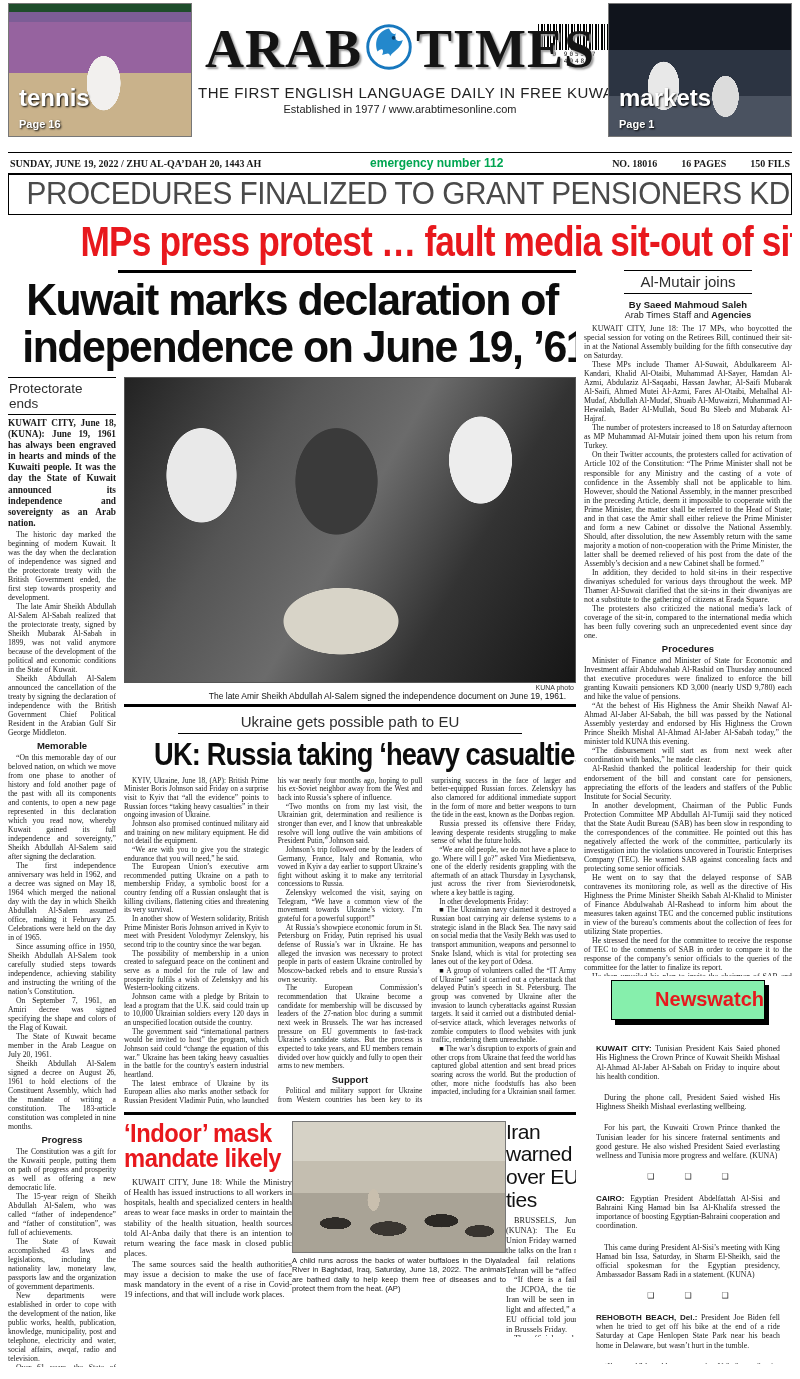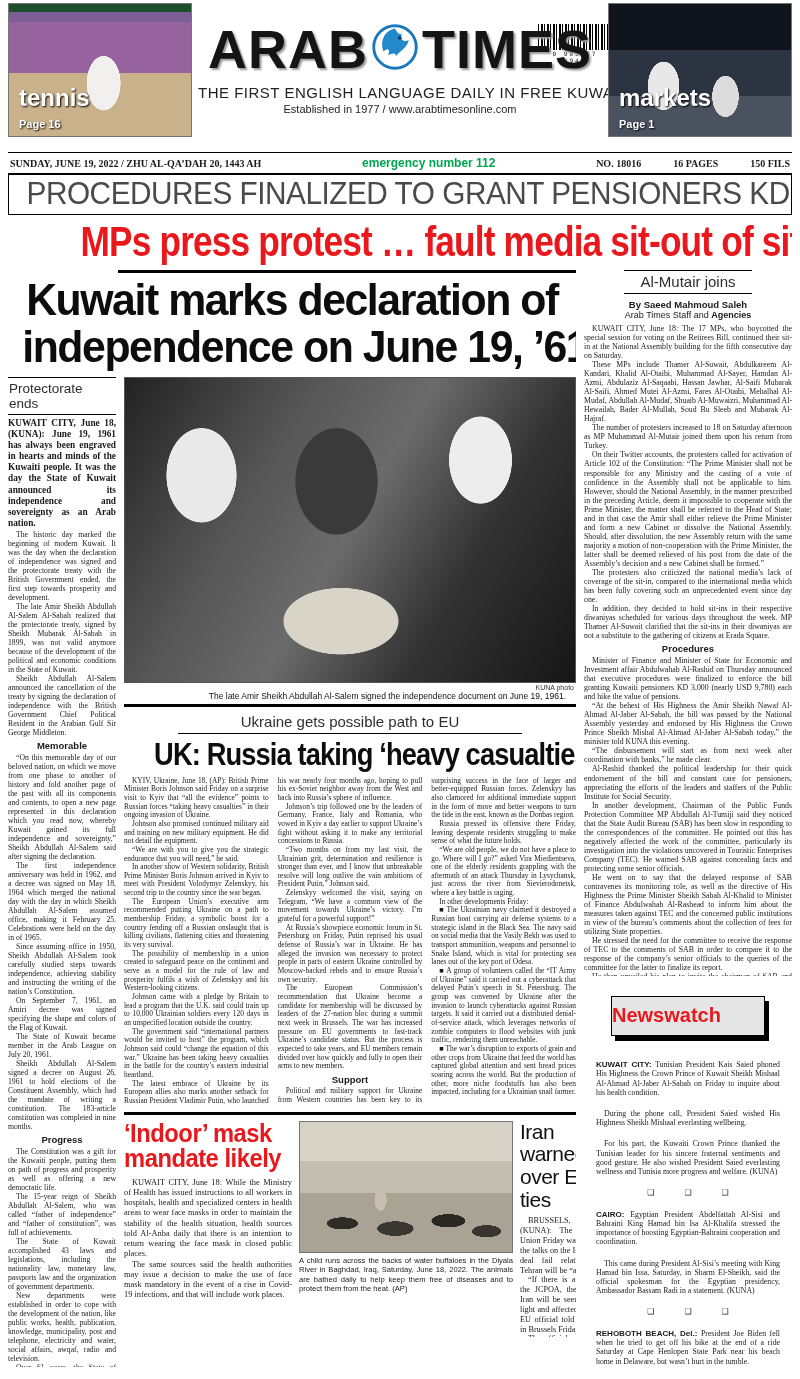--- a/index.html
+++ b/index.html
@@ -16,32 +16,32 @@
   .photo-markets{width:100%;height:100%;background:
     radial-gradient(ellipse 26px 40px at 30% 62%, #e8e8e8 0 60%, transparent 61%),
     radial-gradient(ellipse 22px 34px at 64% 70%, #dcdcdc 0 60%, transparent 61%),
     linear-gradient(180deg,#10141c 0 35%,#2c3442 35% 70%,#4a5260 70% 100%);}
   .corner-label{position:absolute;left:10px;bottom:24px;color:#fff;
     font:bold 24px "Liberation Sans",sans-serif;text-shadow:1px 1px 2px #000;}
   .corner-page{position:absolute;left:10px;bottom:6px;color:#fff;
     font:bold 11px "Liberation Sans",sans-serif;text-shadow:1px 1px 2px #000;}
   .logo-block{position:absolute;left:190px;right:190px;top:22px;text-align:center;}
   .logo-row{display:flex;align-items:center;justify-content:center;gap:4px;}
-  .logo-word{font-family:Liberation Sans, sans-serif;font-weight:bold;font-size:54px;
+  .logo-word{font-family:Liberation Serif, serif;font-weight:bold;font-size:54px;
     letter-spacing:1px;color:#141414;text-shadow:2px 2px 2px #9a9a9a;line-height:1;}
   .tagline{margin-top:8px;font:15px "Liberation Sans",sans-serif;color:#222;letter-spacing:.5px;white-space:nowrap;}
   .established{margin-top:2px;font:11px "Liberation Sans",sans-serif;color:#222;}
   .barcode-wrap{position:absolute;left:530px;top:24px;width:74px;text-align:center;}
   .barcode{height:26px;background:repeating-linear-gradient(90deg,#000 0 1px,#fff 1px 3px,#000 3px 5px,#fff 5px 6px);}
   .barcode-num{font:6px "DejaVu Sans Mono",monospace;letter-spacing:2px;color:#111;}
   
   .datebar{border-top:1px solid #000;border-bottom:2px solid #000;display:flex;align-items:center;
     justify-content:space-between;padding:3px 2px;font:bold 10px "Liberation Serif",serif;}
   .emergency{color:#00a551;font:bold 12px "Liberation Sans",sans-serif;}
-  .datebar-right{display:flex;gap:32px;}
+  .datebar-right{display:flex;gap:24px;}
   
   .top-head{border:1px solid #000;border-top:none;text-align:center;padding:1px 0 2px;overflow:hidden;}
   .top-head span{display:inline-block;white-space:nowrap;transform:scaleX(.96);transform-origin:center;
     font:31px "Liberation Sans",sans-serif;color:#4a4a4a;letter-spacing:-.5px;}
   .red-head{text-align:center;padding:3px 0 4px;overflow:hidden;}
   .red-head span{display:inline-block;white-space:nowrap;transform:scaleX(.84);transform-origin:center;
     font:bold 42px "Liberation Sans",sans-serif;color:#e8181d;letter-spacing:-1px;}
   
   .main{display:flex;gap:8px;}
   .left-main{width:568px;flex:none;}
@@ -71,21 +71,21 @@
     radial-gradient(ellipse 95px 55px at 48% 80%, #d8d4c8 0 60%, transparent 61%),
     radial-gradient(ellipse 68px 88px at 47% 34%, #3a3a3a 0 60%, transparent 61%),
     linear-gradient(120deg,#222 0%,#555 30%,#6b6b6b 50%,#333 72%,#161616 100%);}
   .photo-credit{text-align:right;font:7px "Liberation Sans",sans-serif;color:#333;margin:1px 2px 0 0;}
   .caption{text-align:right;font:8.5px "Liberation Sans",sans-serif;color:#111;margin:0 10px 3px;}
   .ukr-h2{text-align:center;margin:1px 0 4px;overflow:hidden;}
   .ukr-h2 span{display:inline-block;white-space:nowrap;transform:scaleX(.88);transform-origin:center;
     font:bold 31px "Liberation Sans",sans-serif;color:#0d0d0d;letter-spacing:-1px;}
   .ukr-body{column-count:3;column-gap:9px;font-size:7.4px;line-height:1.17;height:330px;overflow:hidden;}
   
-  .bottom-row{border-top:3px solid #000;margin-top:5px;padding-top:6px;display:flex;gap:7px;height:216px;overflow:hidden;}
+  .bottom-row{border-top:3px solid #000;margin-top:5px;padding-top:6px;display:flex;height:216px;overflow:hidden;}
   .mask-cell{width:168px;flex:none;}
   .mask-h{font:bold 25px "Liberation Sans",sans-serif;color:#e8181d;line-height:1.02;letter-spacing:-.5px;
     transform:scaleX(.95);transform-origin:left;white-space:nowrap;}
   .mask-body{margin-top:6px;font-size:8.4px;line-height:1.22;}
   .buffalo-cell{width:214px;flex:none;}
   .photo-buffalo{height:130px;border:1px solid #777;background:
     radial-gradient(ellipse 26px 10px at 20% 78%, #2f2c28 0 60%, transparent 61%),
     radial-gradient(ellipse 30px 12px at 45% 82%, #3a3631 0 60%, transparent 61%),
     radial-gradient(ellipse 28px 11px at 70% 76%, #2b2824 0 60%, transparent 61%),
     radial-gradient(ellipse 24px 10px at 88% 84%, #38342f 0 60%, transparent 61%),
@@ -94,22 +94,22 @@
   .buffalo-cap{font:7.6px "Liberation Sans",sans-serif;text-align:justify;margin-top:3px;line-height:1.25;}
   .iran-cell{width:92px;flex:none;}
   .iran-h{font:21px "Liberation Sans",sans-serif;color:#111;line-height:1.08;letter-spacing:-.5px;}
   .iran-body{margin-top:5px;font-size:8.2px;line-height:1.2;}
   
   .byline{text-align:center;margin:5px 0 4px;}
   .byline-name{font:bold 9.5px "Liberation Sans",sans-serif;}
   .byline-org{font:9px "Liberation Sans",sans-serif;}
   .byline-org b{font-weight:bold;}
   .mutair-body{font-size:7.8px;line-height:1.16;height:652px;overflow:hidden;margin-top:2px;}
-  .newswatch-box{width:152px;margin:20px auto 12px;background:#e5e5e5;border:1px solid #000;
-    box-shadow:4px 5px 0 0 #000;text-align:left;padding:7px 0 8px;}
+  .newswatch-box{width:152px;margin:4px auto 12px;background:#86efac;border:1px solid #000;
+    box-shadow:4px 5px 0 0 #000;text-align:right;padding:7px 0 8px;}
   .newswatch-title{font:bold 20px "Liberation Sans",sans-serif;color:#e8181d;}
   .nw-items{font-size:7.8px;line-height:1.18;text-align:justify;max-height:332px;overflow:hidden;}
   .nw-items p{margin:12px;text-indent:8px;}
   .nw-lead{text-indent:0 !important;}
   .nw-dateline{font-family:"Liberation Sans",sans-serif;font-weight:bold;font-size:8px;}
   .nw-sep{text-align:center;letter-spacing:14px;font-size:8px;margin:2px 0;color:#222;text-indent:14px;}
 </style>
 </head>
 <body>
 
@@ -216,28 +216,28 @@
           <div class="kicker kicker-center">Ukraine gets possible path to EU</div>
           <div class="ukr-h2">
             <span>UK: Russia taking ‘heavy casualties’</span>
           </div>
 
           <div class="article ukr-body">
             <div>
                 <p>KYIV, Ukraine, June 18, (AP): British Prime Minister Boris Johnson said Friday on a surprise visit to Kyiv that “all the evidence” points to Russian forces “taking heavy casualties” in their ongoing invasion of Ukraine.</p>
                 <p>Johnson also promised continued military aid and training on new military equipment. He did not detail the equipment.</p>
                 <p>“We are with you to give you the strategic endurance that you will need,” he said.</p>
+                <p>The European Union’s executive arm recommended putting Ukraine on a path to membership Friday, a symbolic boost for a country fending off a Russian onslaught that is killing civilians, flattening cities and threatening its very survival.</p>
                 <p>In another show of Western solidarity, British Prime Minister Boris Johnson arrived in Kyiv to meet with President Volodymyr Zelenskyy, his second trip to the country since the war began.</p>
-                <p>The European Union’s executive arm recommended putting Ukraine on a path to membership Friday, a symbolic boost for a country fending off a Russian onslaught that is killing civilians, flattening cities and threatening its very survival.</p>
                 <p>The possibility of membership in a union created to safeguard peace on the continent and serve as a model for the rule of law and prosperity fulfils a wish of Zelenskyy and his Western-looking citizens.</p>
                 <p>Johnson came with a pledge by Britain to lead a program that the U.K. said could train up to 10,000 Ukrainian soldiers every 120 days in an unspecified location outside the country.</p>
                 <p>The government said “international partners would be invited to host” the program, which Johnson said could “change the equation of this war.” Ukraine has been taking heavy casualties in the battle for the country’s eastern industrial heartland.</p>
                 <p>The latest embrace of Ukraine by its European allies also marks another setback for Russian President Vladimir Putin, who launched his war nearly four months ago, hoping to pull his ex-Soviet neighbor away from the West and back into Russia’s sphere of influence.</p>
+                <p>“Two months on from my last visit, the Ukrainian grit, determination and resilience is stronger than ever, and I know that unbreakable resolve will long outlive the vain ambitions of President Putin,” Johnson said.</p>
                 <p>Johnson’s trip followed one by the leaders of Germany, France, Italy and Romania, who vowed in Kyiv a day earlier to support Ukraine’s fight without asking it to make any territorial concessions to Russia.</p>
-                <p>“Two months on from my last visit, the Ukrainian grit, determination and resilience is stronger than ever, and I know that unbreakable resolve will long outlive the vain ambitions of President Putin,” Johnson said.</p>
                 <p>Zelenskyy welcomed the visit, saying on Telegram, “We have a common view of the movement towards Ukraine’s victory. I’m grateful for a powerful support!”</p>
                 <p>At Russia’s showpiece economic forum in St. Petersburg on Friday, Putin reprised his usual defense of Russia’s war in Ukraine. He has alleged the invasion was necessary to protect people in parts of eastern Ukraine controlled by Moscow-backed rebels and to ensure Russia’s own security.</p>
                 <p>The European Commission’s recommendation that Ukraine become a candidate for membership will be discussed by leaders of the 27-nation bloc during a summit next week in Brussels. The war has increased pressure on EU governments to fast-track Ukraine’s candidate status. But the process is expected to take years, and EU members remain divided over how quickly and fully to open their arms to new members.</p>
               </div>
             <div class="subhead">Support</div>
             <div>
                 <p>Political and military support for Ukraine from Western countries has been key to its surprising success in the face of larger and better-equipped Russian forces. Zelenskyy has also clamored for additional immediate support in the form of more and better weapons to turn the tide in the east, known as the Donbas region.</p>
                 <p>Russia pressed its offensive there Friday, leaving desperate residents struggling to make sense of what the future holds.</p>
                 <p>“We are old people, we do not have a place to go. Where will I go?” asked Vira Miedientseva, one of the elderly residents grappling with the aftermath of an attack Thursday in Lysychansk, just across the river from Sievierodonetsk, where a key battle is raging.</p>
                 <p>In other developments Friday:</p>
@@ -278,22 +278,22 @@
       <div class="byline">
         <div class="byline-name">By Saeed Mahmoud Saleh</div>
         <div class="byline-org"><span>Arab Times Staff and </span><b>Agencies</b></div>
       </div>
       <div class="article mutair-body">
         <div>
             <p>KUWAIT CITY, June 18: The 17 MPs, who boycotted the special session for voting on the Retirees Bill, continued their sit-in at the National Assembly building for the fifth consecutive day on Saturday.</p>
             <p>These MPs include Thamer Al-Suwait, Abdulkareem Al-Kandari, Khalid Al-Otaibi, Muhammad Al-Sayer, Hamdan Al-Azmi, Abdulaziz Al-Saqaabi, Hassan Jawhar, Al-Saifi Mubarak Al-Saifi, Ahmed Mutei Al-Azmi, Fares Al-Otaibi, Mehalhal Al-Mudaf, Abdullah Al-Mudaf, Shuaib Al-Muwaizri, Muhammad Al-Hewailah, Bader Al-Mullah, Soud Bu Sleeb and Mubarak Al-Hajraf.</p>
             <p>The number of protesters increased to 18 on Saturday afternoon as MP Muhammad Al-Mutair joined them upon his return from Turkey.</p>
             <p>On their Twitter accounts, the protesters called for activation of Article 102 of the Constitution: “The Prime Minister shall not be responsible for any Ministry and the casting of a vote of confidence in the Assembly shall not be applicable to him. However, should the National Assembly, in the manner prescribed in the preceding Article, deem it impossible to cooperate with the Prime Minister, the matter shall be referred to the Head of State; and in that case the Amir shall either relieve the Prime Minister and form a new Cabinet or dissolve the National Assembly. Should, after dissolution, the new Assembly return with the same majority a motion of non-cooperation with the Prime Minister, the latter shall be deemed relieved of his post from the date of the Assembly’s decision and a new Cabinet shall be formed.”</p>
+            <p>In addition, they decided to hold sit-ins in their respective diwaniyas scheduled for various days throughout the week. MP Thamer Al-Suwait clarified that the sit-ins in their diwaniyas are not a substitute to the gathering of citizens at Erada Square.</p>
             <p>The protesters also criticized the national media’s lack of coverage of the sit-in, compared to the international media which has been fully covering such an unprecedented event since day one.</p>
-            <p>In addition, they decided to hold sit-ins in their respective diwaniyas scheduled for various days throughout the week. MP Thamer Al-Suwait clarified that the sit-ins in their diwaniyas are not a substitute to the gathering of citizens at Erada Square.</p>
           </div>
         <div class="subhead">Procedures</div>
         <div>
             <p>Minister of Finance and Minister of State for Economic and Investment affair Abdulwahab Al-Rashid on Thursday announced that executive procedures were finalized to enforce the bill granting Kuwaiti pensioners KD 3,000 (nearly USD 9,780) each and hike the value of pensions.</p>
             <p>“At the behest of His Highness the Amir Sheikh Nawaf Al-Ahmad Al-Jaber Al-Sabah, the bill was passed by the National Assembly yesterday and endorsed by His Highness the Crown Prince Sheikh Mishal Al-Ahmad Al-Jaber Al-Sabah today,” the minister told KUNA this evening.</p>
             <p>“The disbursement will start as from next week after coordination with banks,” he made clear.</p>
             <p>Al-Rashid thanked the political leadership for their quick endorsement of the bill and constant care for pensioners, appreciating the efforts of the leaders and staffers of the Public Institute for Social Security.</p>
             <p>In another development, Chairman of the Public Funds Protection Committee MP Abdullah Al-Tumiji said they noticed that the State Audit Bureau (SAB) has been slow in responding to the correspondences of the committee. He pointed out this has negatively affected the work of the committee, particularly its investigation into the violations uncovered in Touristic Enterprises Company (TEC). He warned SAB against concealing facts and protecting some senior officials.</p>
             <p>He went on to say that the delayed response of SAB contravenes its monitoring role, as well as the directive of His Highness the Prime Minister Sheikh Sabah Al-Khalid to Minister of Finance Abdulwahab Al-Rashead to inform him about the measures taken against TEC and the concerned public institutions in view of the bureau’s comments about the collection of fees for utilizing State properties.</p>
             <p>He stressed the need for the committee to receive the response of TEC to the comments of SAB in order to compare it to the response of the company’s senior officials to the queries of the committee for the latter to finalize its report.</p>

